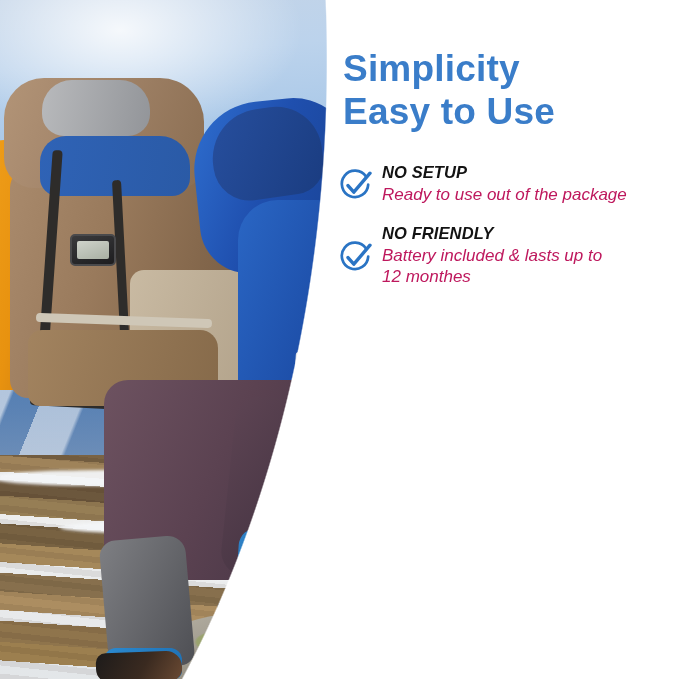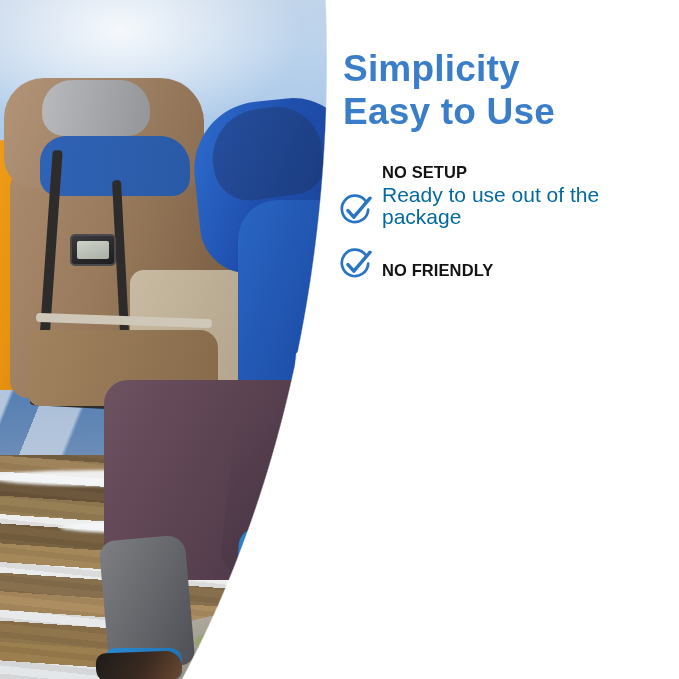--- a/index.html
+++ b/index.html
@@ -206,31 +206,31 @@
   }
   .headline{
     position:absolute;left:13px;top:47px;
     font-size:37px;font-weight:bold;line-height:43px;
     color:#3a7dc9;letter-spacing:.2px;white-space:pre-line;
   }
   .features{
     position:absolute;left:8px;top:160px;width:341px;
   }
   .feature{
-    position:relative;display:flex;align-items:flex-end;margin-bottom:15px;
+    position:relative;display:flex;align-items:center;margin-bottom:15px;font-style:italic;
   }
   .check{
     flex:0 0 auto;width:34px;height:34px;margin-right:10px;margin-top:5px;
   }
   .ftext{flex:1 1 auto;padding-top:2px;}
   .fhead{
     font-size:16.5px;font-weight:bold;color:#131313;letter-spacing:.1px;line-height:21px;
   }
   .fbody{
-    font-size:21px;color:#0369a1;line-height:21.5px;margin-top:1px;white-space:pre-line;
+    font-size:17px;color:#be185d;line-height:21.5px;margin-top:1px;white-space:pre-line;
   }
 </style>
 </head>
 <body>
 
 <div class="poster">
 
   <div class="photo">
     <div class="sky"></div>
     <div class="mountain"></div>
@@ -309,19 +309,21 @@
 
       <div class="feature">
         <span class="check">
           <svg viewBox="0 0 34 34" width="34" height="34">
             <path d="M28 8.5 A13.2 13.2 0 1 0 30.2 16.6" fill="none" stroke="#2a74c4" stroke-width="2.7" stroke-linecap="round"></path>
             <path d="M10 17.6 L15.8 24.2 L32 5.2" fill="none" stroke="#2a74c4" stroke-width="3.4" stroke-linecap="round" stroke-linejoin="round"></path>
           </svg>
         </span>
         <span class="ftext">
           <span class="fhead">NO FRIENDLY</span>
+          <div class="fbody">Battery included &amp; lasts up to
+12 monthes</div>
         </span>
       </div>
 
 
     </div>
   </div>
 </div>
 
 </body></html>

